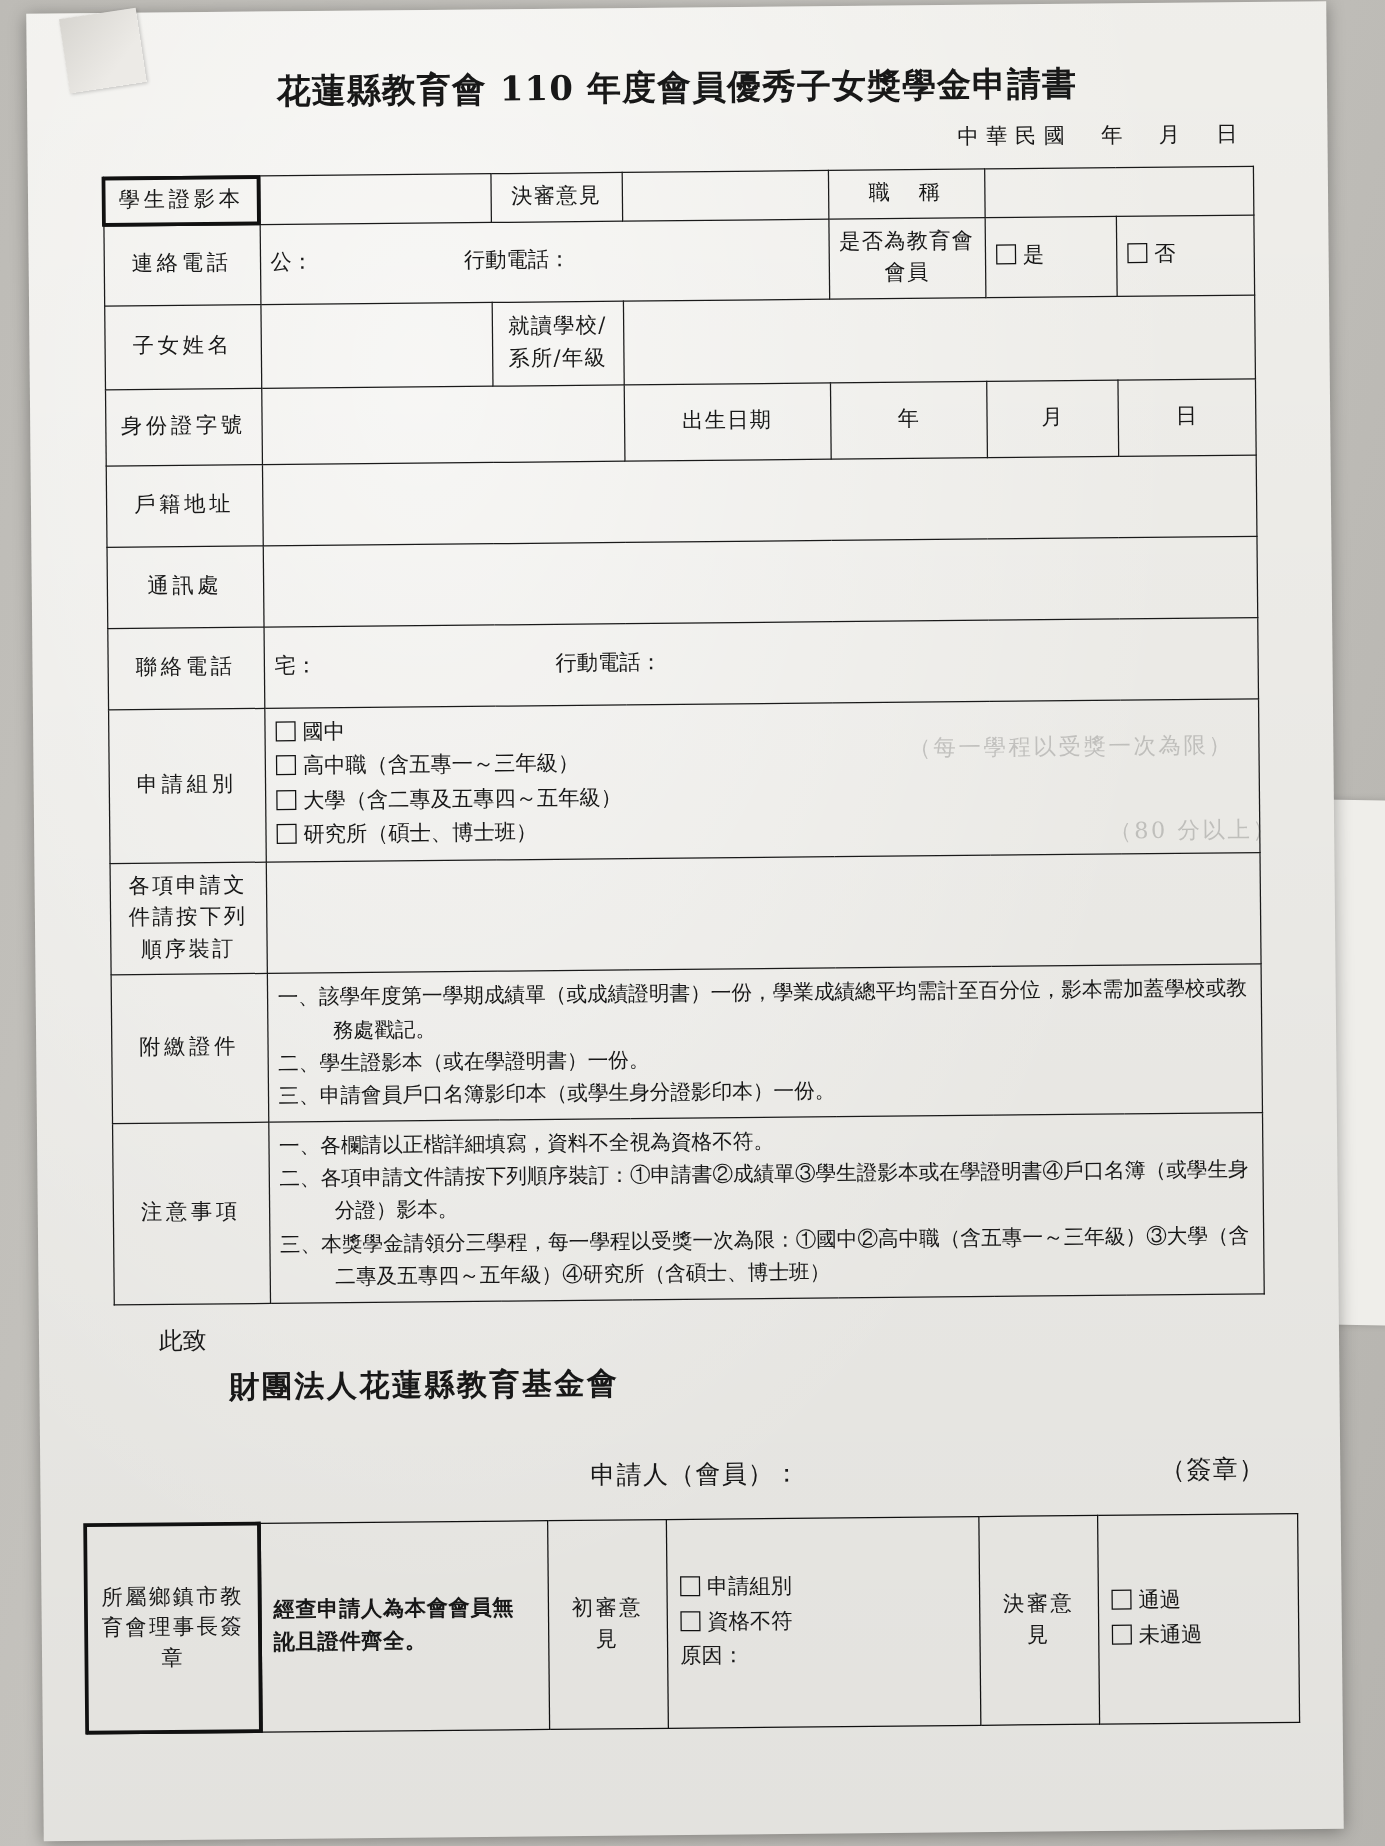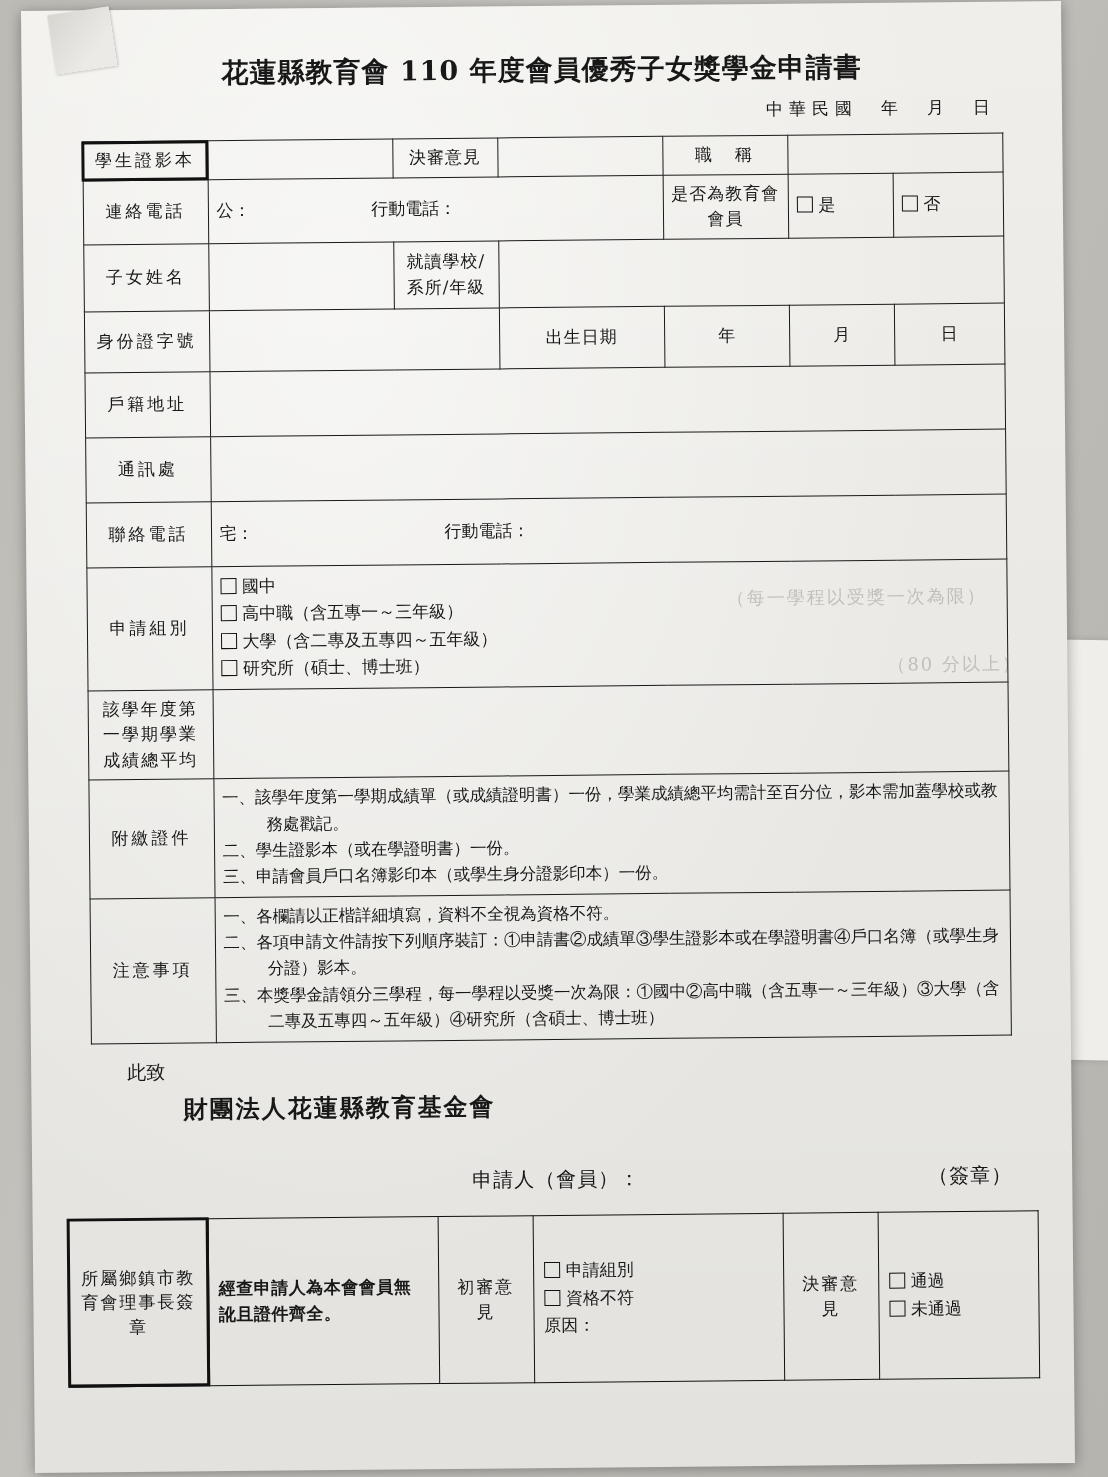--- a/index.html
+++ b/index.html
@@ -256,21 +256,21 @@
           <td class="lbl">申請組別</td>
           <td colspan="6">
             <div class="optline"><span class="cb"></span><span>國中</span></div>
             <div class="optline"><span class="cb"></span><span>高中職（含五專一～三年級）</span></div>
             <div class="optline"><span class="cb"></span><span>大學（含二專及五專四～五年級）</span></div>
             <div class="optline"><span class="cb"></span><span>研究所（碩士、博士班）</span></div>
           </td>
         </tr>
 
         <tr>
-          <td class="lbl2" style="height:58px;letter-spacing:2px">該學年度第一學期學業成績總平均</td>
+          <td class="lbl2" style="height:58px;letter-spacing:2px">各項申請文件請按下列順序裝訂</td>
           <td colspan="6"></td>
         </tr>
 
         <tr>
           <td class="lbl">附繳證件</td>
           <td colspan="6" class="note-cell">
             <div class="listitem hang">一、該學年度第一學期成績單（或成績證明書）一份，學業成績總平均需計至百分位，影本需加蓋學校或教務處戳記。</div>
             <div class="listitem hang">二、學生證影本（或在學證明書）一份。</div>
             <div class="listitem hang">三、申請會員戶口名簿影印本（或學生身分證影印本）一份。</div>
           </td>

